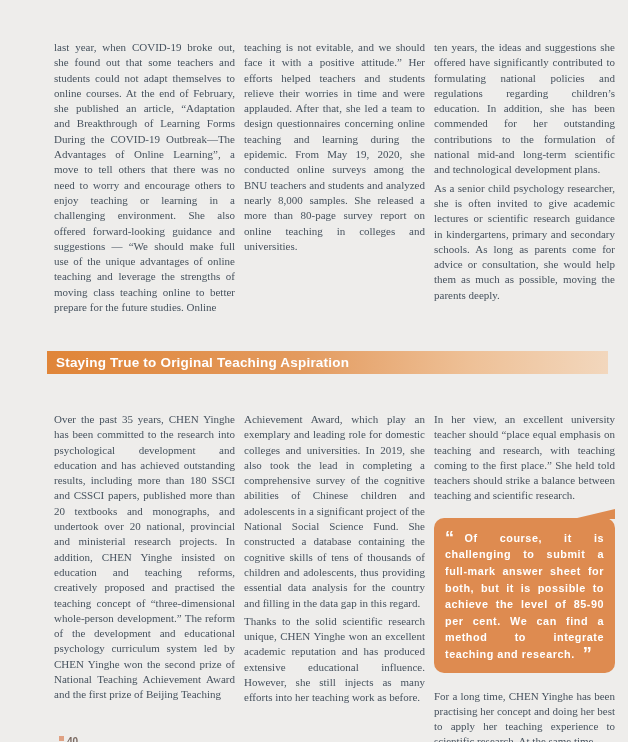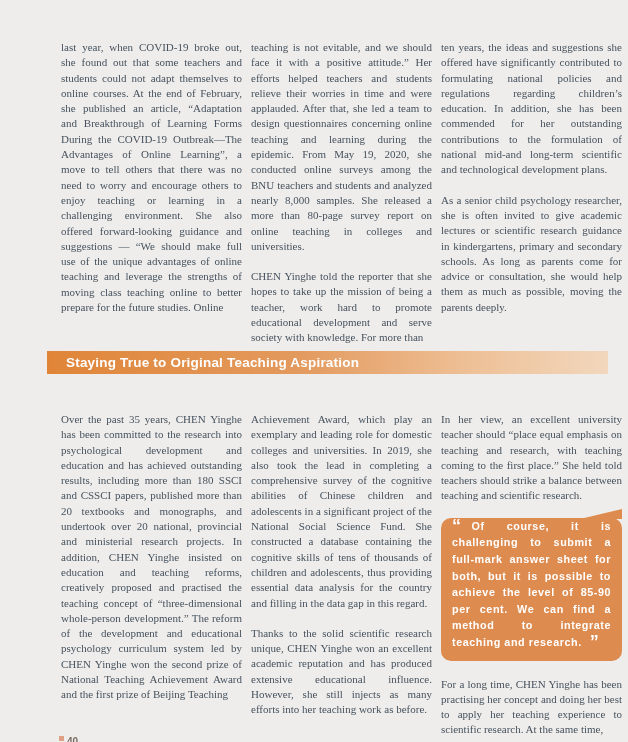--- a/index.html
+++ b/index.html
@@ -5,43 +5,43 @@
   * { margin:0; padding:0; box-sizing:border-box; }
   html,body { width:628px; height:742px; }
   body {
     background:#eeedeb;
     font-family:"Liberation Serif","DejaVu Serif",serif;
     color:#46525e;
     position:relative;
     overflow:hidden;
   }
   .page { position:absolute; inset:0; }
-  .section { position:absolute; left:61px; width:561px; }
+  .section { position:absolute; left:54px; width:561px; }
   .cols { display:flex; gap:9px; }
   .col { width:181px; font-size:11px; line-height:15.3px; text-align:justify; }
-  .col p + p { margin-top:15px; }
+  .col p + p { margin-top:3px; }
 
   .top-section { top:40px; }
   .banner {
     position:absolute; left:47px; top:351px; width:561px; height:23px;
-    line-height:23px; padding-left:19px;
+    line-height:23px; padding-left:9px;
     background:linear-gradient(to right,#e08538 0%,#e39a5e 45%,#eec096 75%,#f2d7bd 100%);
     color:#ffffff;
     font-family:"Liberation Sans","DejaVu Sans",sans-serif;
     font-weight:bold; font-size:13.5px; letter-spacing:.2px;
     white-space:nowrap;
   }
   .bottom-section { top:412px; }
 
   .quote-box {
     position:relative;
     margin-top:14px;
     background:#de8b50;
     border-radius:10px;
-    padding:0 11px 10px 11px;
+    padding:12px 11px 10px 11px;
     color:#ffffff;
     font-family:"Liberation Sans","DejaVu Sans",sans-serif;
     font-weight:bold;
     font-size:10.8px;
     line-height:16.6px;
     letter-spacing:.55px;
     text-align:justify;
   }
   .quote-box .notch {
     position:absolute; top:-9px; right:0;
@@ -70,21 +70,20 @@
 <body>
 
 <div class="page">
 
   <section class="section top-section cols">
     <div class="col">
       <p>last year, when COVID-19 broke out, she found out that some teachers and students could not adapt themselves to online courses. At the end of February, she published an article, “Adaptation and Breakthrough of Learning Forms During the COVID-19 Outbreak—The Advantages of Online Learning”, a move to tell others that there was no need to worry and encourage others to enjoy teaching or learning in a challenging environment. She also offered forward-looking guidance and suggestions — “We should make full use of the unique advantages of online teaching and leverage the strengths of moving class teaching online to better prepare for the future studies. Online</p>
     </div>
     <div class="col">
       <p>teaching is not evitable, and we should face it with a positive attitude.” Her efforts helped teachers and students relieve their worries in time and were applauded. After that, she led a team to design questionnaires concerning online teaching and learning during the epidemic. From May 19, 2020, she conducted online surveys among the BNU teachers and students and analyzed nearly 8,000 samples. She released a more than 80-page survey report on online teaching in colleges and universities.</p>
-      <p>CHEN Yinghe told the reporter that she hopes to take up the mission of being a teacher, work hard to promote educational development and serve society with knowledge. For more than</p>
     </div>
     <div class="col">
       <p>ten years, the ideas and suggestions she offered have significantly contributed to formulating national policies and regulations regarding children’s education. In addition, she has been commended for her outstanding contributions to the formulation of national mid-and long-term scientific and technological development plans.</p>
       <p>As a senior child psychology researcher, she is often invited to give academic lectures or scientific research guidance in kindergartens, primary and secondary schools. As long as parents come for advice or consultation, she would help them as much as possible, moving the parents deeply.</p>
     </div>
   </section>
 
   <div class="banner">
     <span>Staying True to Original Teaching Aspiration</span>
   </div>

